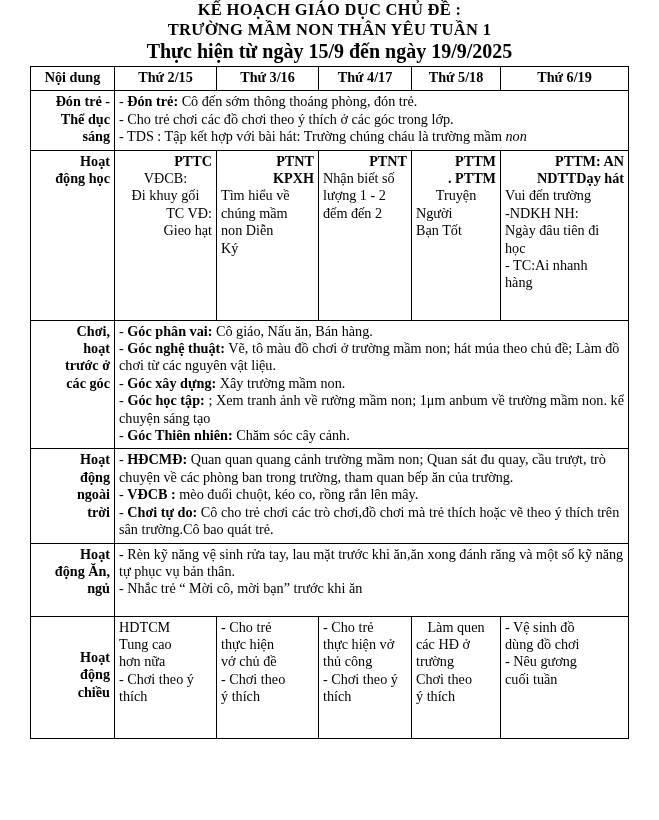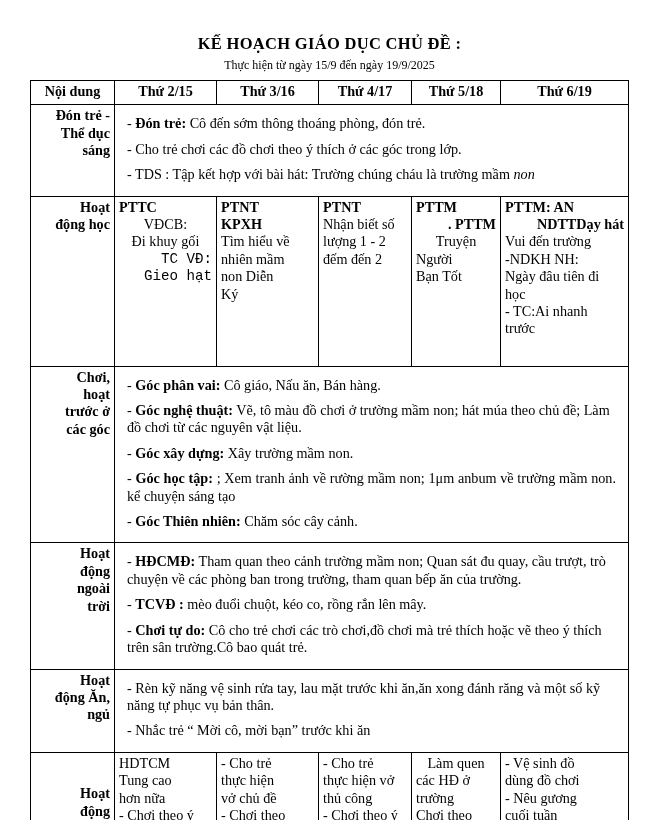--- a/index.html
+++ b/index.html
@@ -20,35 +20,35 @@
     position: relative;
     width: 659px;
     height: 820px;
     box-sizing: border-box;
     padding: 0;
   }
 
   
   .title-block {
     text-align: center;
-    padding-top: 34px;
   }
   .title-line1,
   .title-line2 {
     font-weight: bold;
     font-size: 16.5px;
     line-height: 20px;
     letter-spacing: 0.3px;
     white-space: nowrap;
   }
   .title-line3 {
-    font-size: 12px;
+    font-size: 20px;
     line-height: 21px;
     padding-top: 1px;
     white-space: nowrap;
+    font-weight: bold;
   }
 
   
   .table-wrap {
     padding: 4px 31px 0 30px;
   }
   table.plan {
     border-collapse: collapse;
     width: 598px;
     table-layout: fixed;
@@ -88,57 +88,58 @@
     padding-top: 3px;
   }
   td.rowlabel.mid {
     vertical-align: middle;
     padding-top: 0;
   }
   td.rowlabel .lbl-line { display: block; }
 
   
   td.content p {
-    margin: 8px;
+    margin: 0;
     padding: 0;
     text-indent: 0;
   }
   td.content p.just {
     text-align: justify;
     text-align-last: left;
   }
   td.content b { font-weight: bold; }
   td.content i { font-style: italic; }
 
   
   td.day {
     vertical-align: top;
   }
   td.day .hd {
     display: block;
     font-weight: bold;
-    text-align: left;
+    text-align: right;
   }
   td.day .hd.left { text-align: right; }
   td.day .ln { display: block; }
   td.day .ln.ctr { text-align: center; }
-  td.day .ln.rgt { text-align: right; font-family: Liberation Mono, monospace; }
+  td.day .ln.rgt { text-align: right; }
 
   
   tr.r-hoatdonghoc td { height: 163px; }
   tr.r-chieu td { height: 115px; margin-left: 36px; }
   tr.r-annghi td { height: 66px; }
 </style>
 </head>
 <body>
 
 <div class="page">
 
   <div class="title-block">
     <div class="title-line1">KẾ HOẠCH GIÁO DỤC  CHỦ ĐỀ :</div>
+    <div class="title-line2">TRƯỜNG MẦM NON THÂN YÊU TUẦN 1</div>
     <div class="title-line3">Thực hiện  từ ngày 15/9 đến ngày 19/9/2025</div>
   </div>
 
   <div class="table-wrap">
     <table class="plan">
       <colgroup>
         <col class="c0">
           <col class="c1">
           <col class="c2">
           <col class="c3">
@@ -183,21 +184,21 @@
             <span class="ln ctr">VĐCB:</span>
             <span class="ln ctr">Đi khuy gối</span>
             <span class="ln rgt">TC VĐ:</span>
             <span class="ln rgt">Gieo hạt</span>
           </td>
 
           <td class="day">
             <span class="hd">PTNT</span>
             <span class="hd">KPXH</span>
             <span class="ln">Tìm hiểu về</span>
-            <span class="ln">nhiên mầm</span>
+            <span class="ln">chúng mầm</span>
             <span class="ln">non Diễn</span>
             <span class="ln">Ký</span>
           </td>
 
           <td class="day">
             <span class="hd">PTNT</span>
             <span class="ln"> Nhận biết số</span>
             <span class="ln">lượng 1 - 2</span>
             <span class="ln">đếm đến 2</span>
           </td>
@@ -211,21 +212,21 @@
           </td>
 
           <td class="day">
             <span class="hd">PTTM: AN</span>
             <span class="hd left">NDTTDạy hát</span>
             <span class="ln">Vui đến trường</span>
             <span class="ln">-NDKH NH:</span>
             <span class="ln">Ngày đâu tiên đi</span>
             <span class="ln">học</span>
             <span class="ln">- TC:Ai nhanh</span>
-            <span class="ln">trước</span>
+            <span class="ln">hàng</span>
           </td>
         </tr>
 
         <tr class="r-goc">
           <td class="rowlabel">
             <span class="lbl-line">Chơi,</span>
             <span class="lbl-line">hoạt</span>
             <span class="lbl-line">trước ở</span>
             <span class="lbl-line">các góc</span>
           </td>
@@ -239,22 +240,22 @@
         </tr>
 
         <tr class="r-ngoaitroi">
           <td class="rowlabel">
             <span class="lbl-line">Hoạt</span>
             <span class="lbl-line">động</span>
             <span class="lbl-line">ngoài</span>
             <span class="lbl-line">trời</span>
           </td>
           <td class="content" colspan="5">
-            <p><span>- </span><b>HĐCMĐ:</b><span> Tham quan theo cảnh trường mầm non; Quan sát đu quay, cầu trượt,  trò chuyện về các phòng ban trong trường, tham quan bếp ăn của trường.</span></p>
-            <p><span>- </span><b>TCVĐ :</b><span>  mèo đuổi chuột, kéo co, rồng rắn lên mây.</span></p>
+            <p><span>- </span><b>HĐCMĐ:</b><span> Quan quan quang cảnh trường mầm non; Quan sát đu quay, cầu trượt,  trò chuyện về các phòng ban trong trường, tham quan bếp ăn của trường.</span></p>
+            <p><span>- </span><b>VĐCB :</b><span>  mèo đuổi chuột, kéo co, rồng rắn lên mây.</span></p>
             <p><span>- </span><b>Chơi tự do:</b><span> Cô cho trẻ chơi các trò chơi,đồ chơi mà trẻ thích hoặc vẽ theo ý thích trên sân trường.Cô bao quát trẻ.</span></p>
           </td>
         </tr>
 
         <tr class="r-annghi">
           <td class="rowlabel">
             <span class="lbl-line">Hoạt</span>
             <span class="lbl-line">động Ăn,</span>
             <span class="lbl-line">ngủ</span>
           </td>

